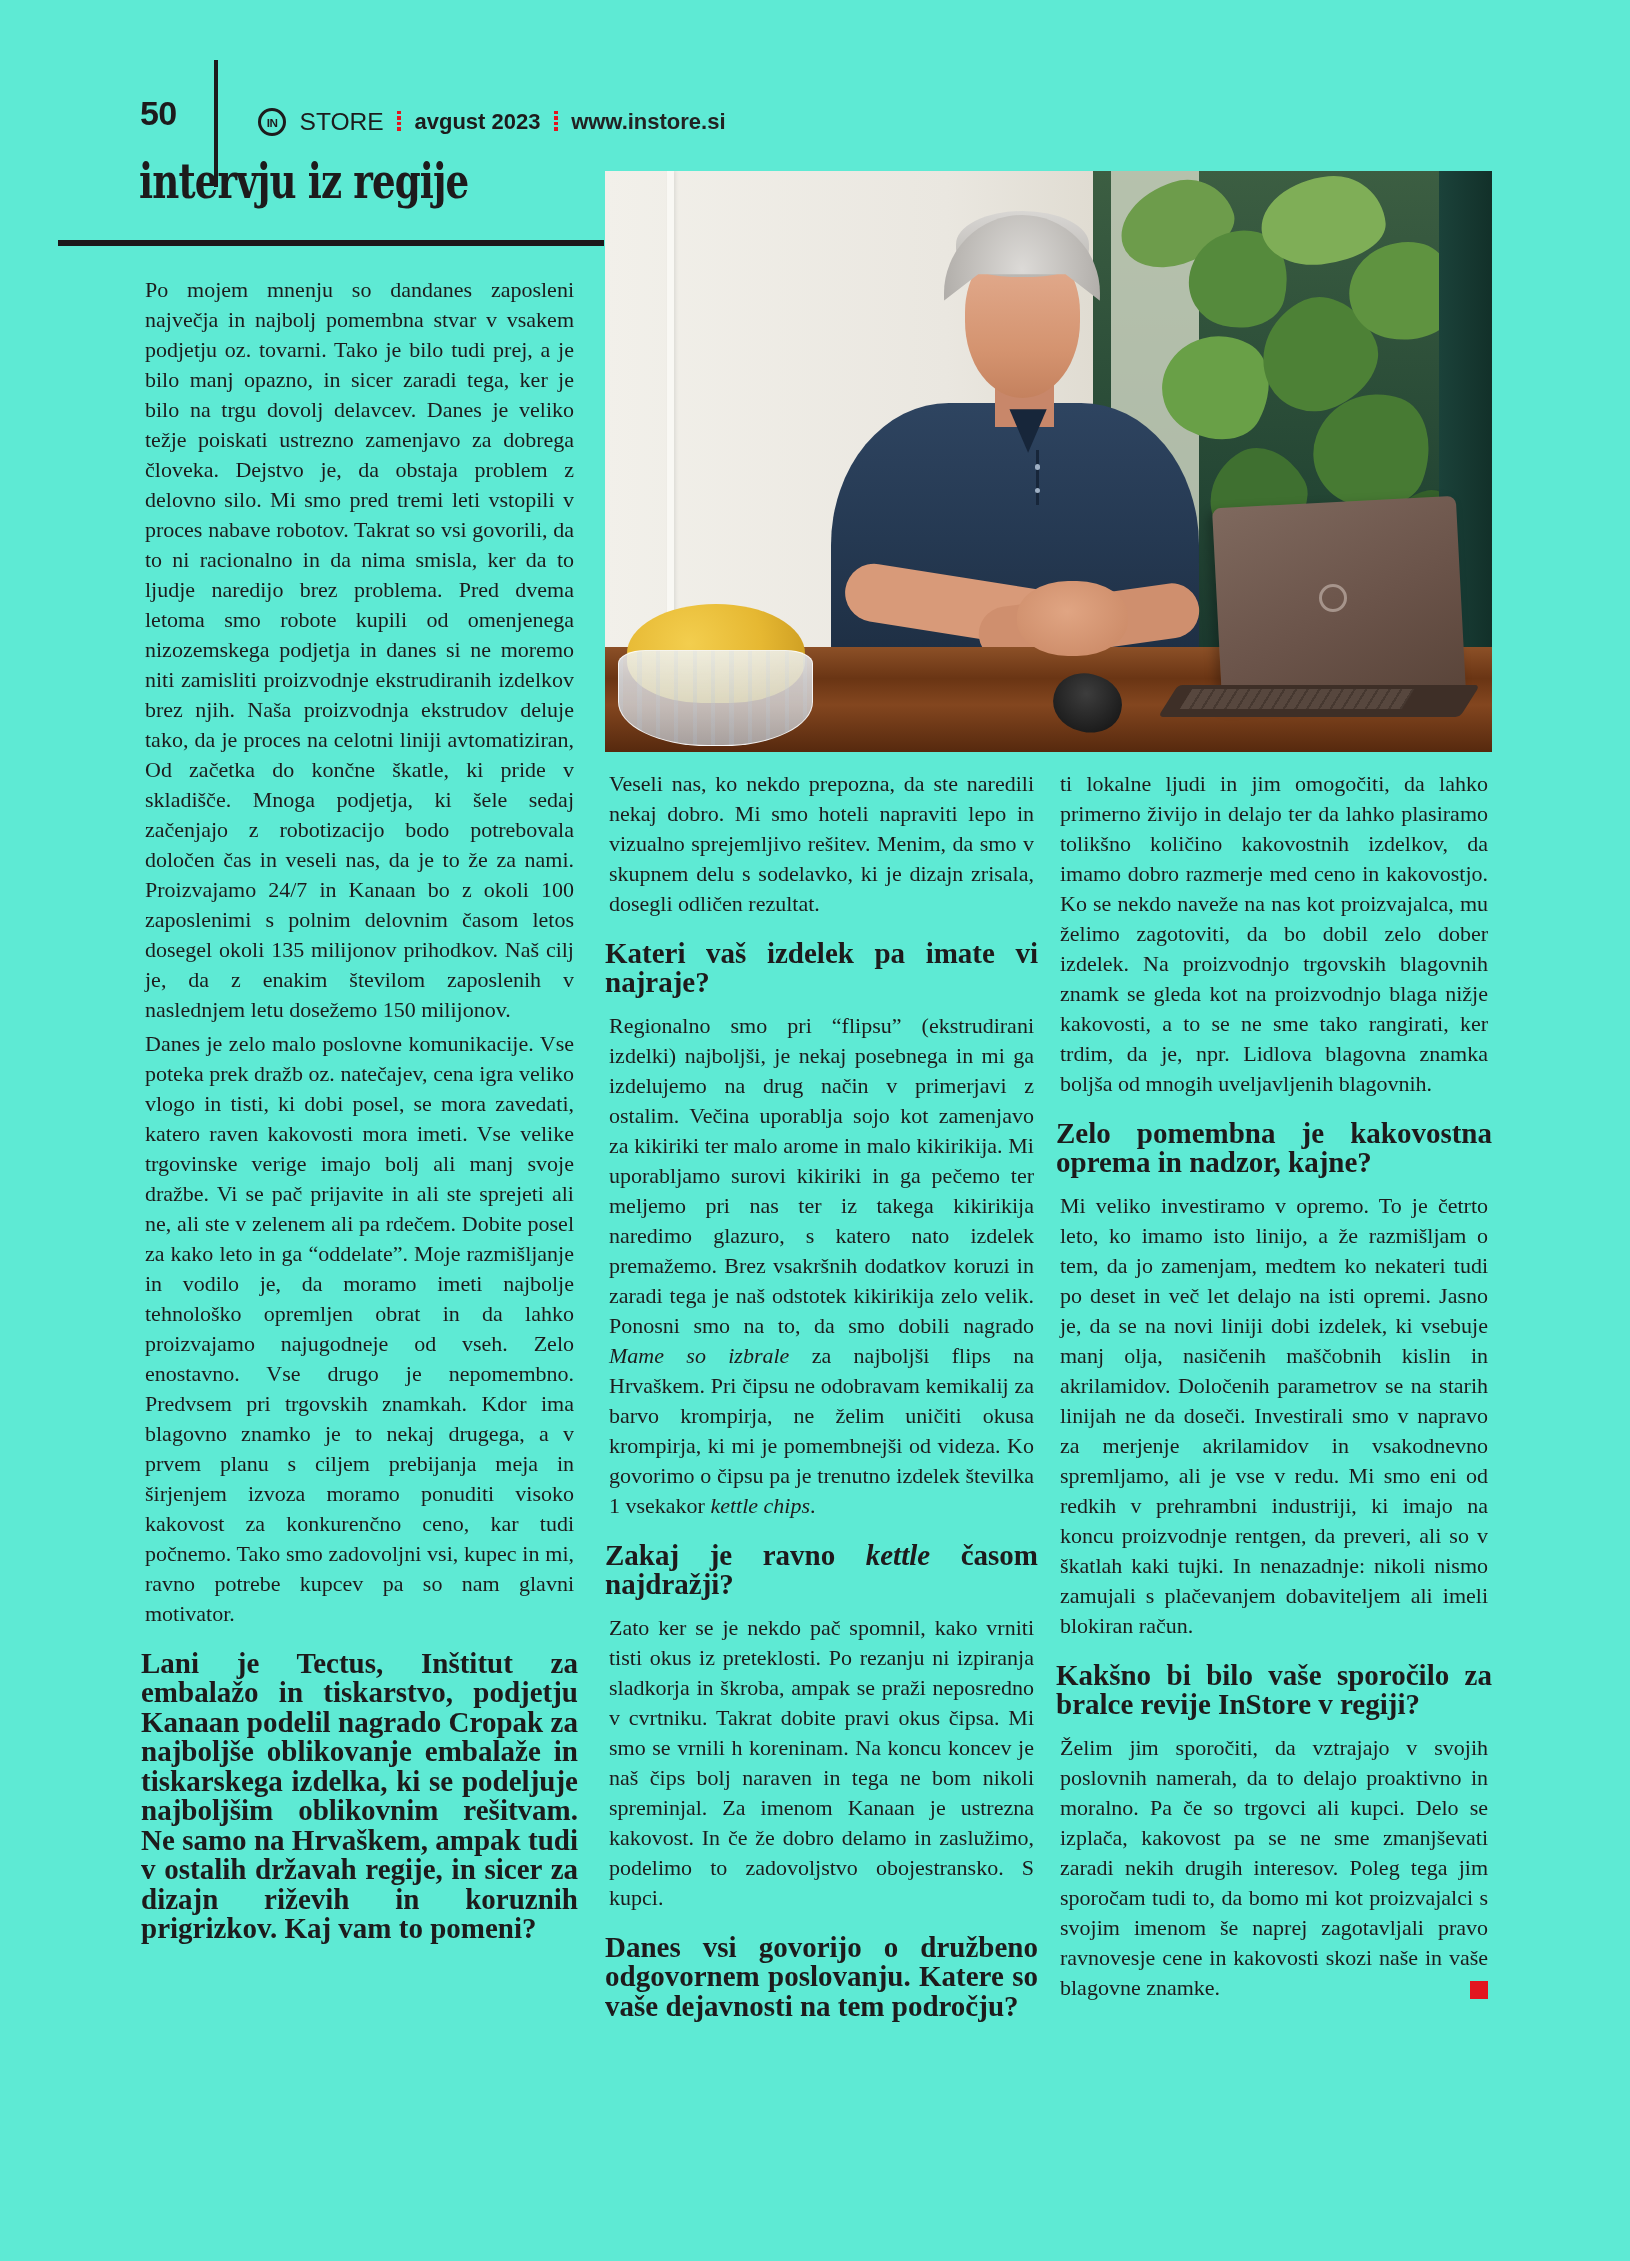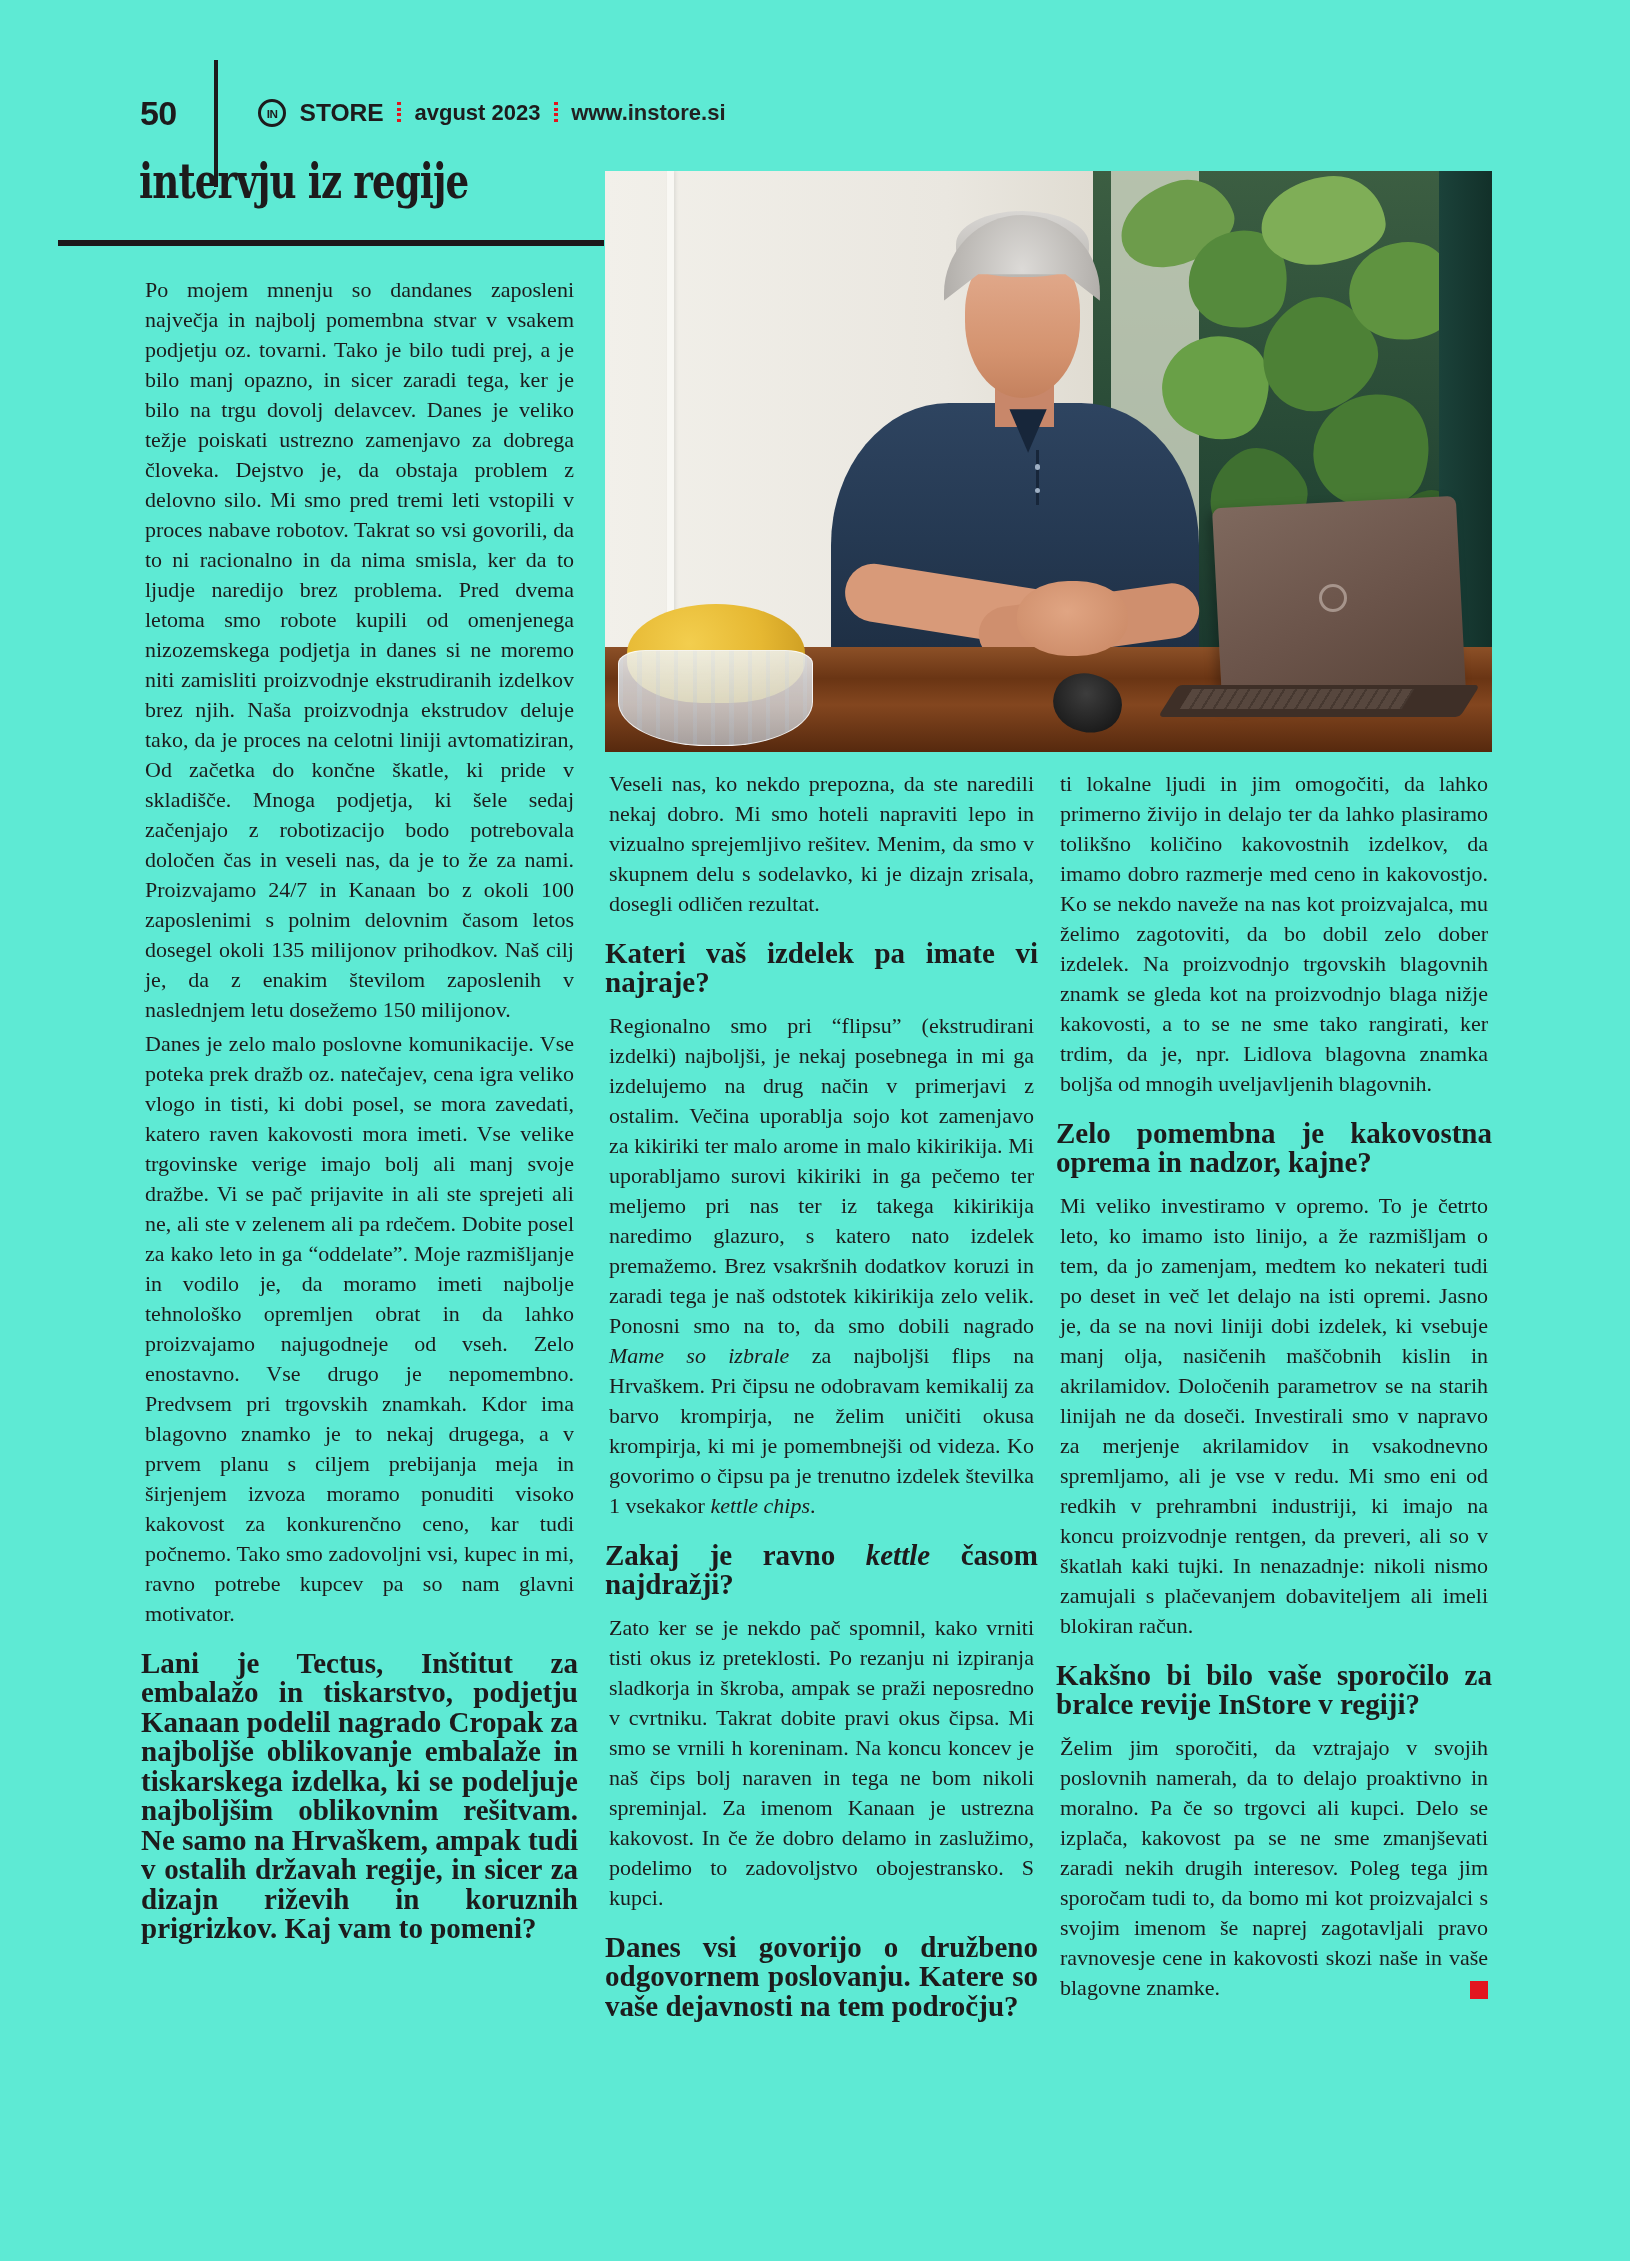--- a/index.html
+++ b/index.html
@@ -7,29 +7,29 @@
     position:relative;width:1630px;height:2261px;background:#5eead4;
     font-family:"Liberation Serif",serif;color:#1d1b1c;overflow:hidden;
   }
   
   .pagenum{
     position:absolute;left:140px;top:92px;height:43px;display:flex;align-items:center;
     font-family:"Liberation Sans",sans-serif;font-weight:bold;font-size:34px;letter-spacing:-0.6px;
   }
   .head-divider{position:absolute;left:214px;top:60px;width:3.7px;height:127px;background:#1d1b1c;}
   .brand{
-    position:absolute;left:258px;top:91px;height:44px;display:flex;align-items:center;gap:13.5px;
+    position:absolute;left:258px;top:100px;height:44px;display:flex;align-items:center;gap:13.5px;
     font-family:"Liberation Sans",sans-serif;font-size:22px;
   }
   .logo-circle{
     width:28px;height:28px;border:3.1px solid #1d1b1c;border-radius:50%;
     display:flex;align-items:center;justify-content:center;box-sizing:border-box;
   }
   .logo-circle span{font-weight:bold;font-size:11.7px;letter-spacing:-0.6px;}
-  .logo-store{font-weight:bold;letter-spacing:0px;font-size:24.6px;}
+  .logo-store{font-weight:normal;letter-spacing:0px;font-size:24.6px;}
   .dotsep{width:3.7px;height:22px;background:repeating-linear-gradient(180deg,#e2161f 0 3.1px,transparent 3.1px 5.5px);}
   .issue{font-weight:bold;}
   .site{font-weight:bold;color:#222;text-align:right;}
   
   .section-title{
     position:absolute;left:139px;top:157px;margin:0;
     font-family:"DejaVu Serif",serif;font-weight:bold;font-size:49px;line-height:1;
     letter-spacing:-1.2px;transform:scaleX(.76);transform-origin:left top;white-space:nowrap;
   }
   .title-rule{position:absolute;left:58px;top:240px;width:546px;height:5.5px;background:#1c191a;}

